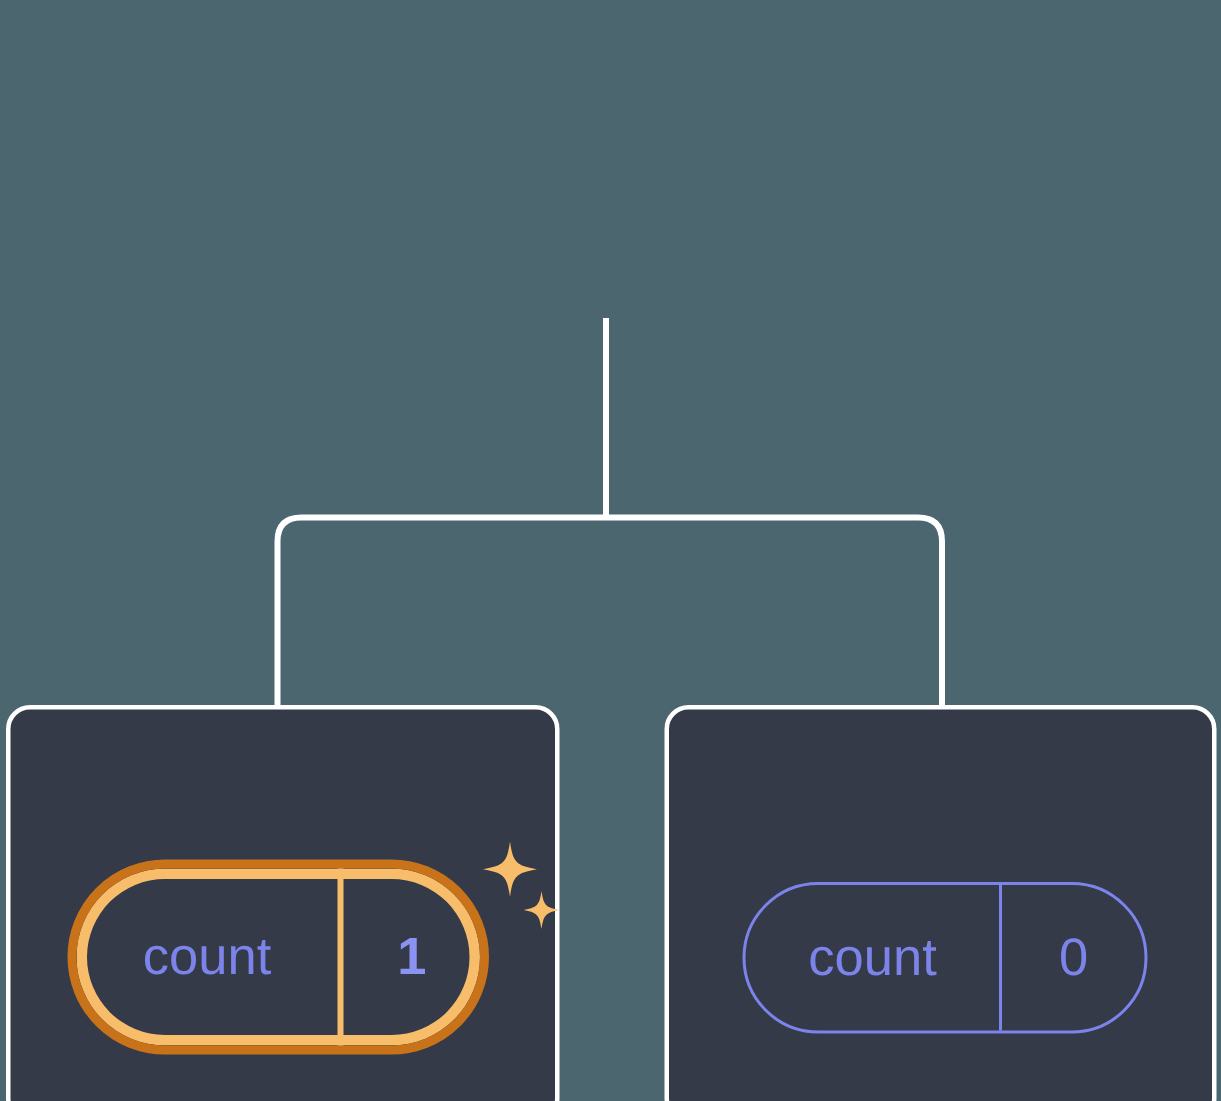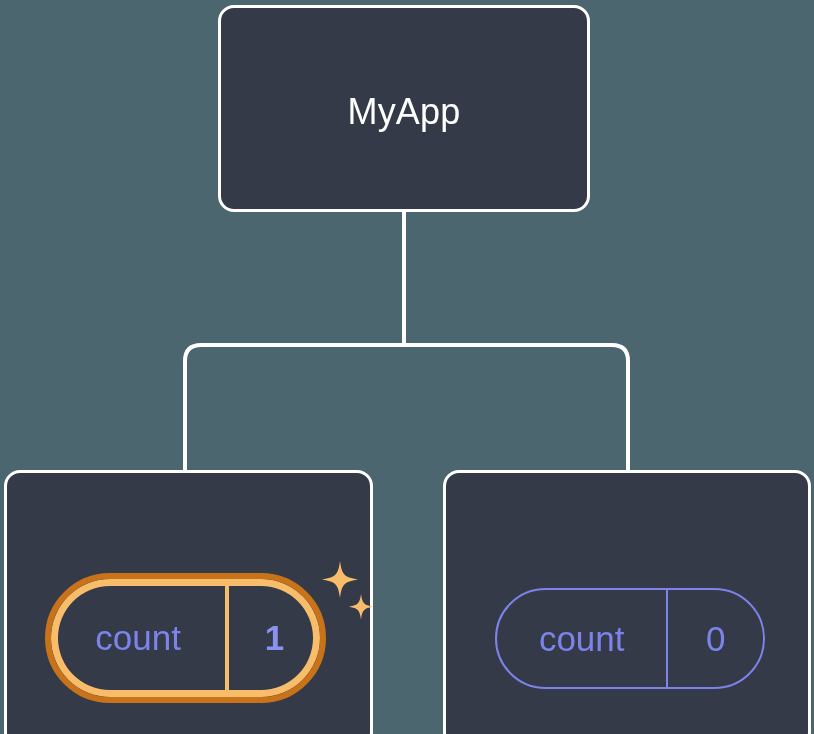--- a/index.html
+++ b/index.html
@@ -158,23 +158,20 @@
 </head>
 <body>
 
 <div id="stage">
 
   <svg id="connectors" viewBox="0 0 814 734" width="814" height="734" aria-hidden="true">
     <path d="M 404 212 L 404 345" fill="none" stroke="#FFFFFF" stroke-width="4"></path>
     <path d="M 185 470 L 185 361 Q 185 345 201 345 L 612 345 Q 628 345 628 361 L 628 470" fill="none" stroke="#FFFFFF" stroke-width="4" stroke-linecap="butt"></path>
   </svg>
 
-  <div class="node-card" id="card-root">
-    <div class="node-title">MyApp</div>
-  </div>
 
   <div class="node-card" id="card-left">
     
   </div>
 
   <div class="state-pill highlight" id="pill-left">
     <span class="pill-key">count</span>
     <span class="pill-val">1</span>
   </div>
 

